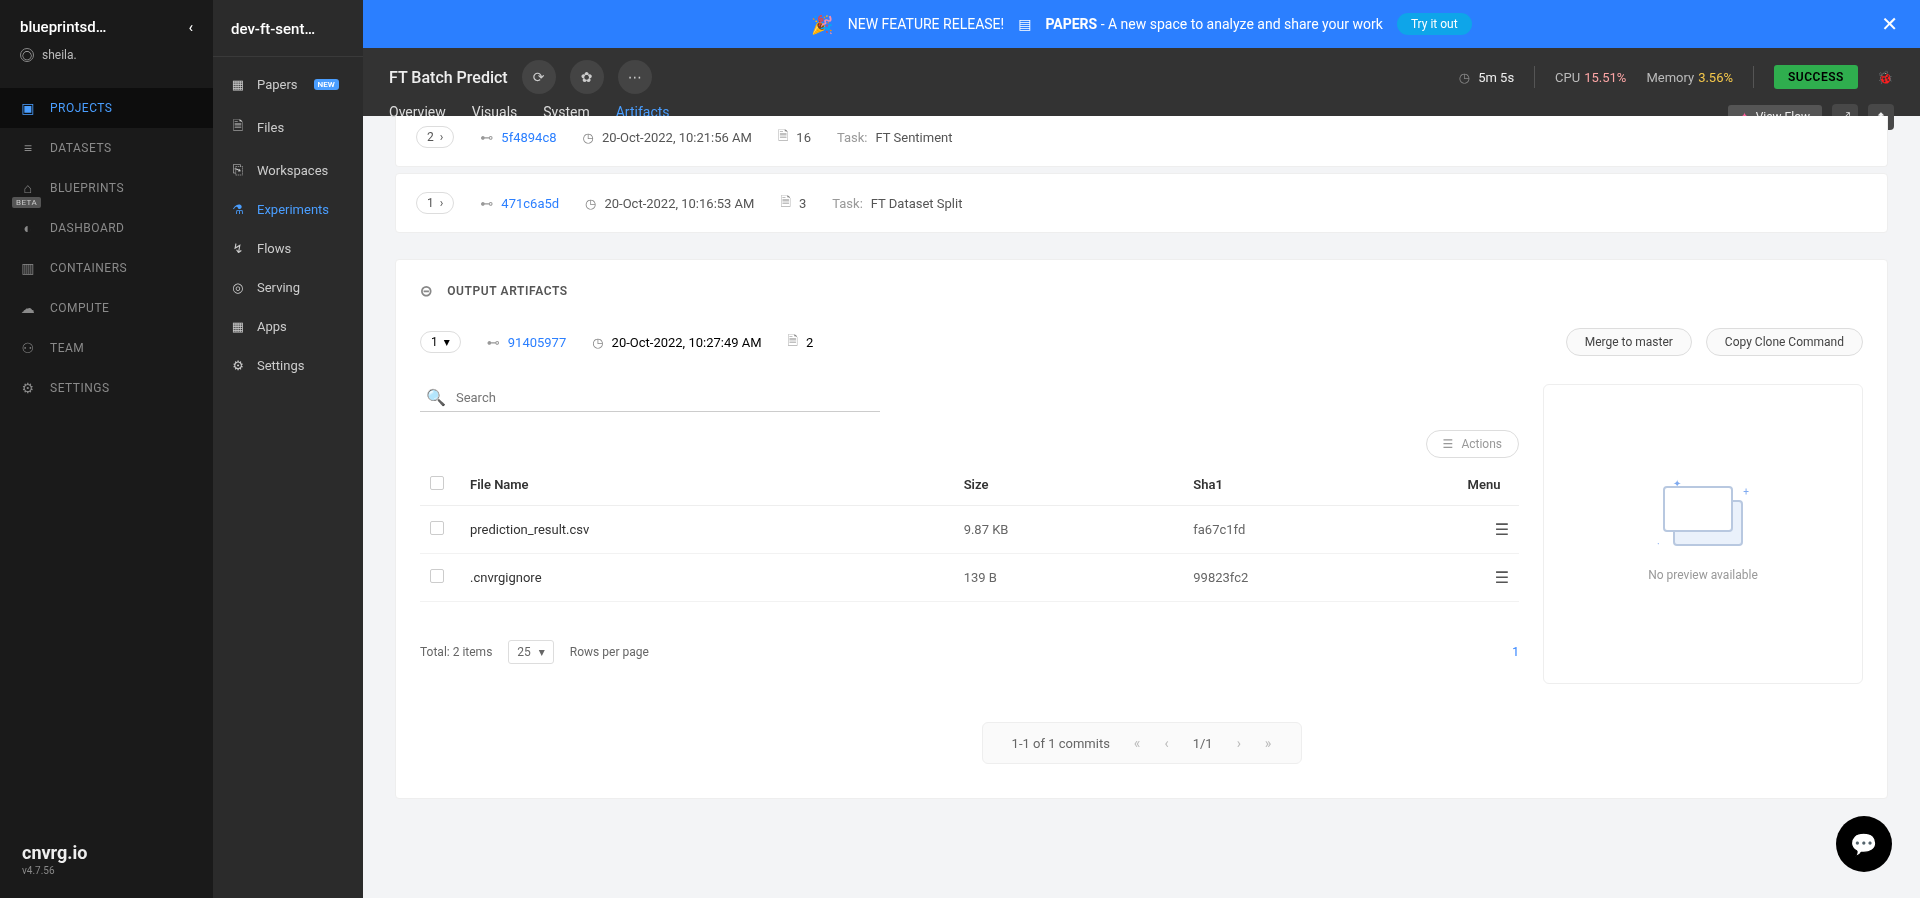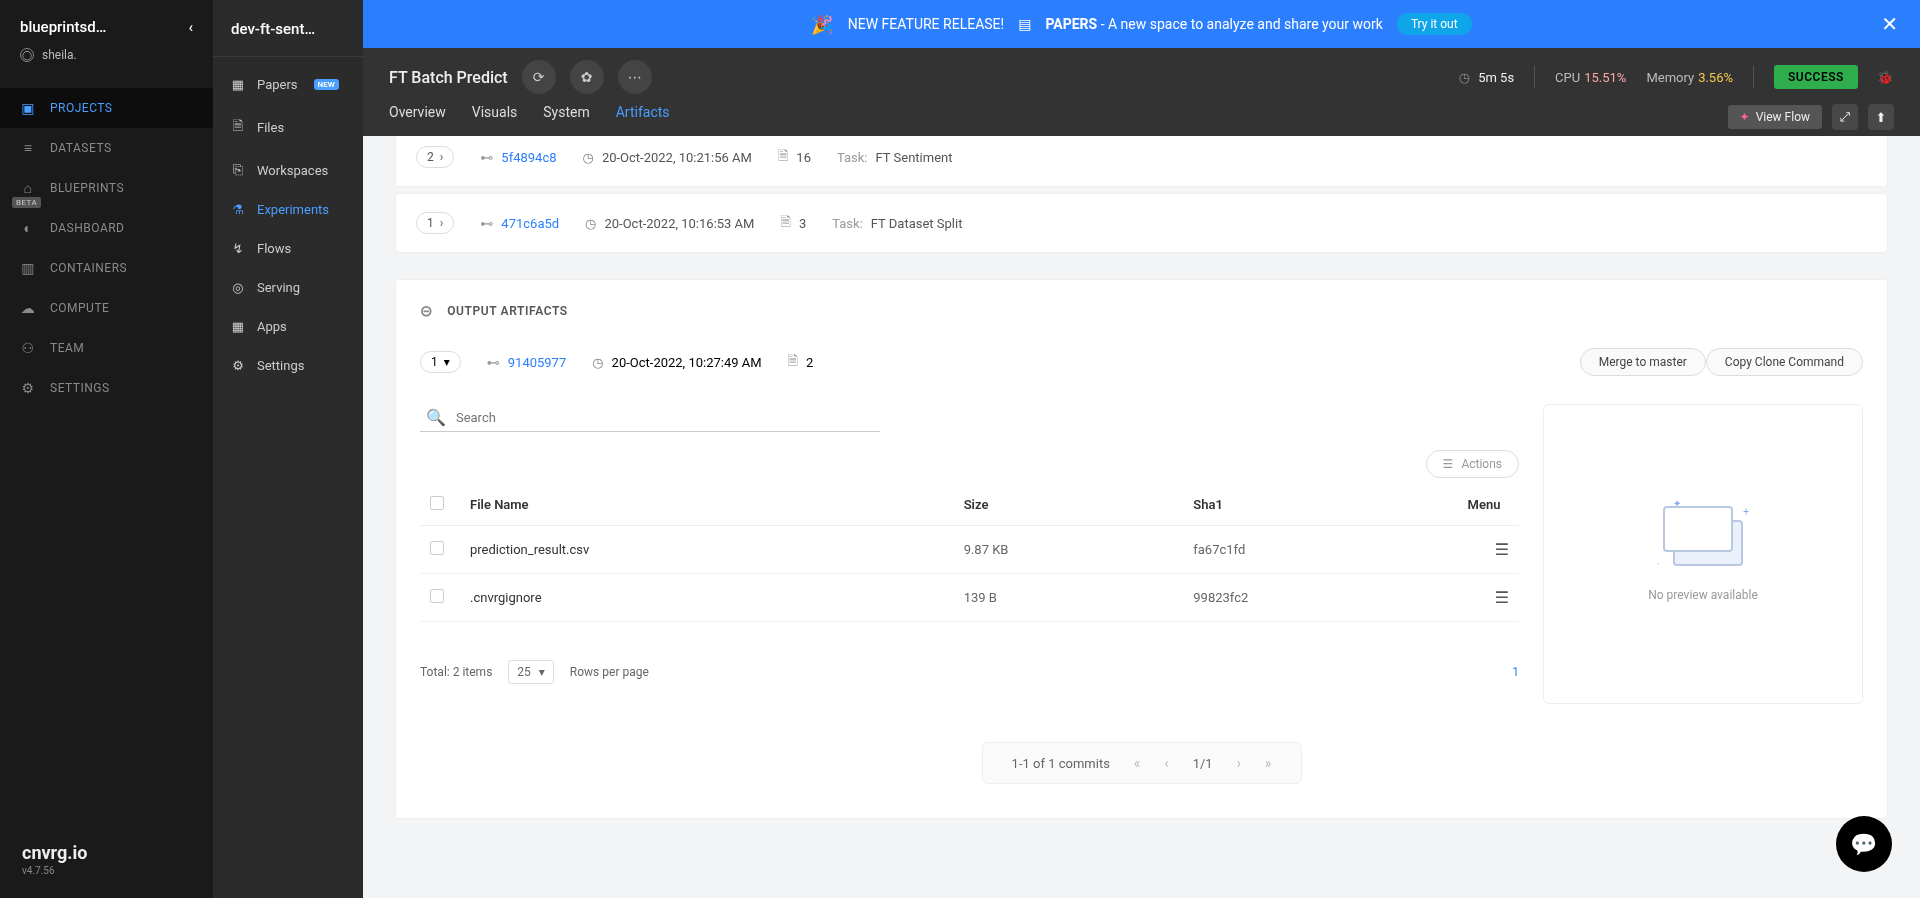--- a/index.html
+++ b/index.html
@@ -35,21 +35,21 @@
 .main{flex:1;display:flex;flex-direction:column;background:#f3f4f6;min-width:0}
 
 
 .banner{background:#2b7fff;color:#fff;height:48px;display:flex;align-items:center;justify-content:center;gap:14px;font-size:14px;position:relative}
 .banner .confetti{font-size:18px}
 .banner .close{position:absolute;right:22px;font-size:20px;cursor:pointer}
 .banner .try{background:#0ea5e9;border-radius:16px;padding:4px 14px;font-size:12px;cursor:pointer}
 .banner strong{font-weight:700}
 
 
-.hdr{background:#333;color:#eee;height:88px;display:flex;flex-direction:column;position:relative}
+.hdr{background:#333;color:#eee;height:68px;display:flex;flex-direction:column;position:relative}
 .hdr-top{display:flex;align-items:center;padding:12px 26px 0;gap:14px}
 .hdr-title{font-size:16px;font-weight:500}
 .icon-btn{width:34px;height:34px;border-radius:50%;background:#444;display:flex;align-items:center;justify-content:center;cursor:pointer;font-size:14px;color:#ccc}
 .hdr-right{margin-left:auto;display:flex;align-items:center;gap:20px;font-size:13px}
 .hdr-right .sep{width:1px;height:22px;background:#555}
 .stat .label{color:#bbb;margin-right:4px}
 .stat.cpu .val{color:#fca5a5}
 .stat.mem .val{color:#f5c84b}
 .status-badge{background:#2fae4e;color:#000000;padding:5px 14px;border-radius:3px;font-size:12px;font-weight:600;letter-spacing:.5px}
 .tabs{display:flex;gap:26px;padding:10px 26px 0;font-size:14px;align-items:center}
@@ -67,21 +67,21 @@
 .commit{color:#2b7fff;cursor:pointer}
 .seg{display:flex;align-items:center;gap:8px}
 .seg .icn{font-size:13px;color:#888}
 .task-label{color:#999}
 
 
 .card{background:#fff;border:1px solid #eee;border-radius:4px;margin-top:26px;padding:22px 24px 34px}
 .card-hd{display:flex;align-items:center;gap:14px;font-size:12px;letter-spacing:.6px;color:#555;font-weight:600}
 .card-hd .icn{font-size:15px;color:#888}
 .output-meta{margin-top:28px;display:flex;align-items:center;gap:26px;font-size:13px}
-.output-meta .actions{margin-left:auto;display:flex;}
+.output-meta .actions{margin-left:auto;display:flex;gap:14px}
 .pill-btn{border:1px solid #ddd;background:#fafafa;border-radius:18px;padding:6px 18px;font-size:12px;cursor:pointer;color:#444}
 
 .output-body{display:flex;gap:24px;margin-top:28px}
 .table-wrap{flex:1}
 .search-row{display:flex;align-items:center;gap:10px;border-bottom:1px solid #ccc;padding:4px 6px;width:460px}
 .search-row input{border:none;outline:none;font-size:13px;flex:1;background:transparent}
 .actions-btn{margin:18px 0 6px auto;display:flex;justify-content:flex-end}
 .actions-btn .btn{border:1px solid #ddd;border-radius:18px;padding:6px 16px;font-size:12px;color:#999;display:flex;gap:8px;align-items:center}
 
 table.files{width:100%;border-collapse:collapse;font-size:13px}

